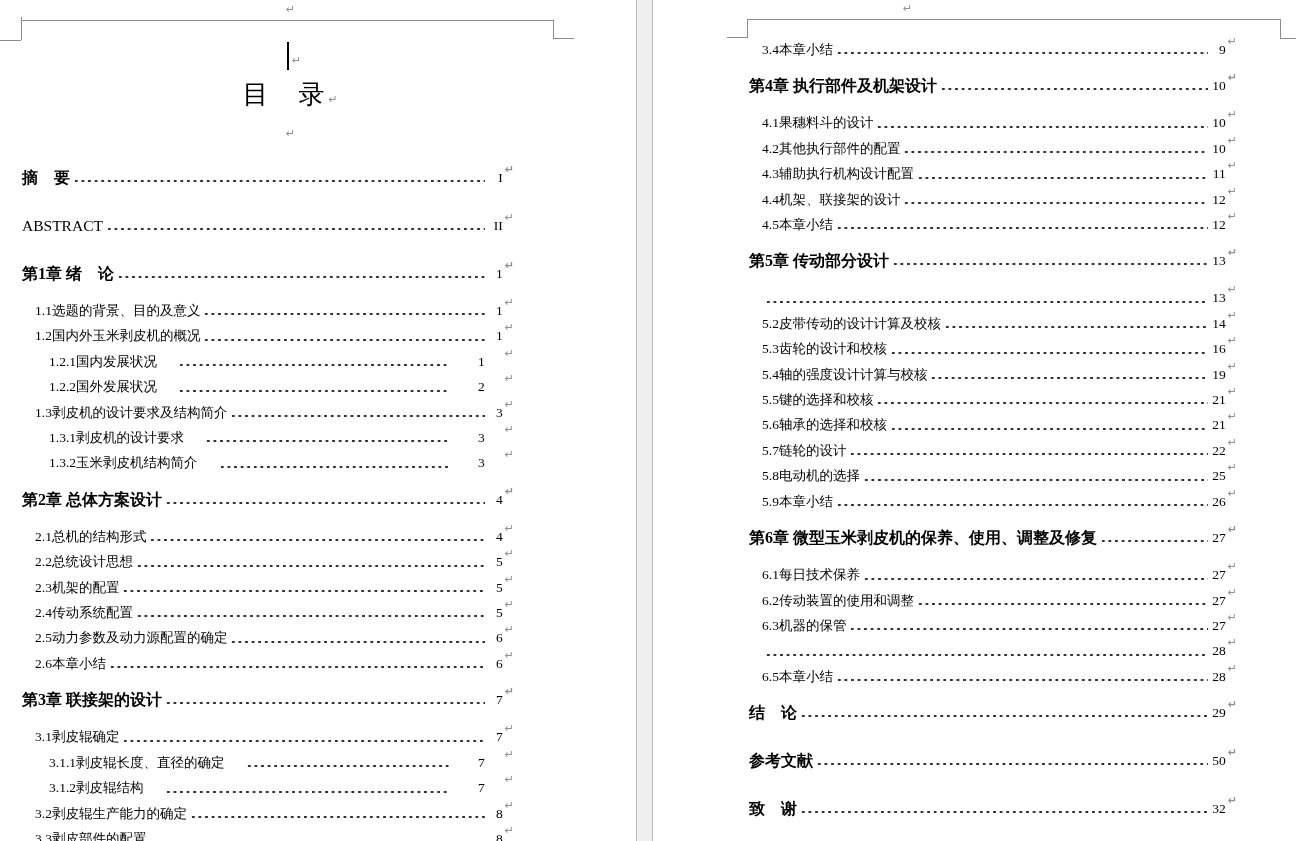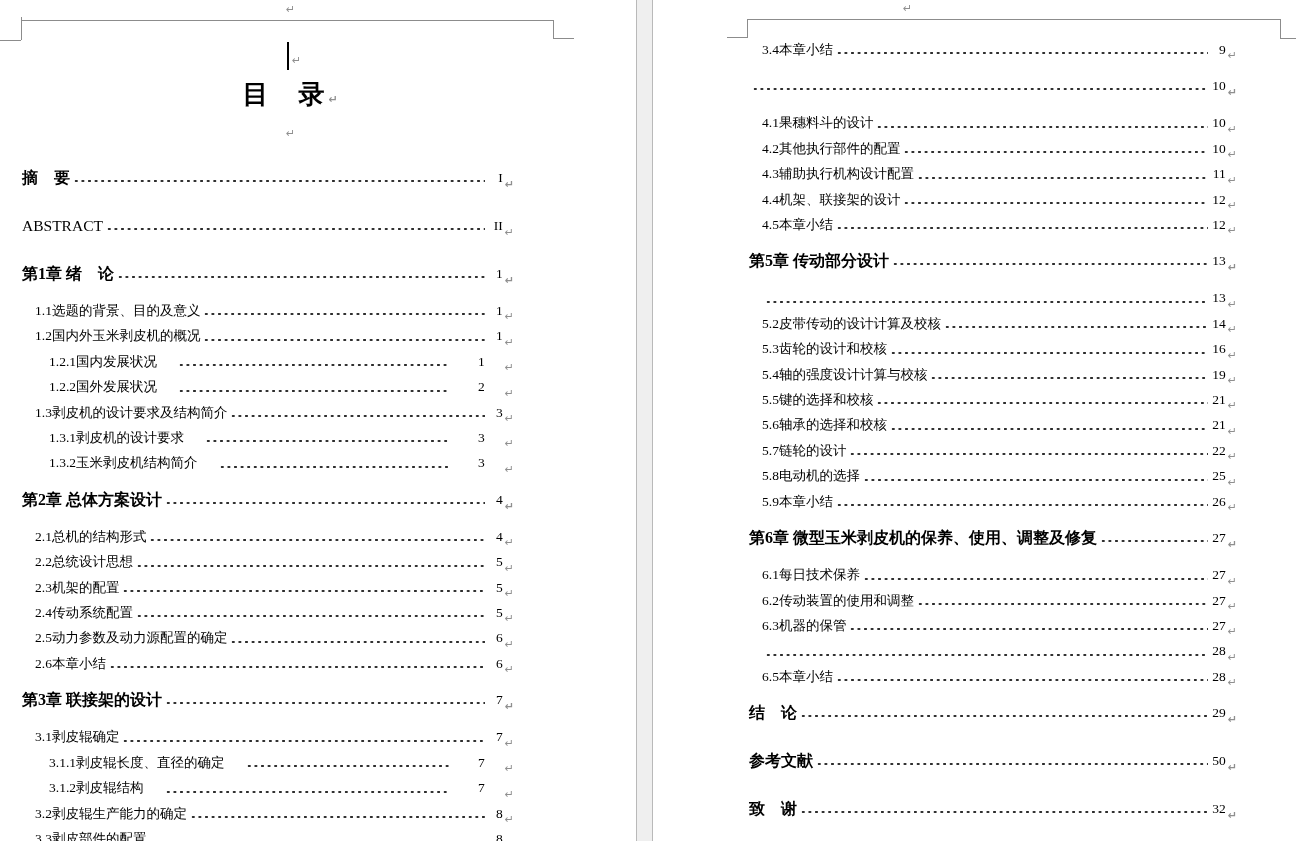--- a/index.html
+++ b/index.html
@@ -22,28 +22,28 @@
   .hline{height:1px;}
   .vline{width:1px;}
   .pilcrow{
     font-family:"DejaVu Sans",sans-serif;
     font-size:11px;color:#8f8f8f;line-height:1;
   }
   .pilcrow.abs{position:absolute;}
   .caret{position:absolute;width:1.5px;background:#000;}
   .doc-title{
     position:absolute;top:80px;left:0;width:580px;
-    text-align:center;font-weight:bold;font-size:26px;
+    text-align:center;font-weight:normal;font-size:26px;
     letter-spacing:2px;line-height:30px;white-space:nowrap;
   }
   .doc-title .pilcrow{letter-spacing:0;margin-left:2px;}
   .toc{position:absolute;}
   .toc-left{left:22px;top:154px;width:492px;}
   .toc-right{left:96px;top:37px;width:488px;}
-  .toc-row{display:flex;align-items:flex-end;white-space:nowrap;}
+  .toc-row{display:flex;align-items:flex-start;white-space:nowrap;}
   .toc-row.level-1{
     font-size:16px;font-weight:bold;line-height:26px;padding:11px 0;
   }
   .toc-row.level-1.latin{font-weight:normal;font-size:15.5px;}
   .toc-row.level-2,.toc-row.level-3{font-size:13.5px;line-height:25.4px;}
   .toc-row.level-2{margin-left:13px;}
   .toc-row.level-3{margin-left:27px;gap:18px;}
   .toc-label{flex:0 0 auto;}
   .toc-leader{
     flex:1 1 auto;margin:0 4px 0 3px;align-self:stretch;
@@ -230,20 +230,21 @@
   <span class="pilcrow abs" style="left:250px;top:3px;">↵</span>
 
   <div class="toc toc-right" id="toc-right">
       <div class="toc-row level-2">
     <span class="toc-label">3.4本章小结</span>
     <span class="toc-leader"></span>
     <span class="toc-page">9</span>
     <span class="pilcrow">↵</span>
   </div>
       <div class="toc-row level-1">
+    <span class="toc-label">第4章 执行部件及机架设计</span>
     <span class="toc-leader"></span>
     <span class="toc-page">10</span>
     <span class="pilcrow">↵</span>
   </div>
       <div class="toc-row level-2">
     <span class="toc-label">4.1果穗料斗的设计</span>
     <span class="toc-leader"></span>
     <span class="toc-page">10</span>
     <span class="pilcrow">↵</span>
   </div>

